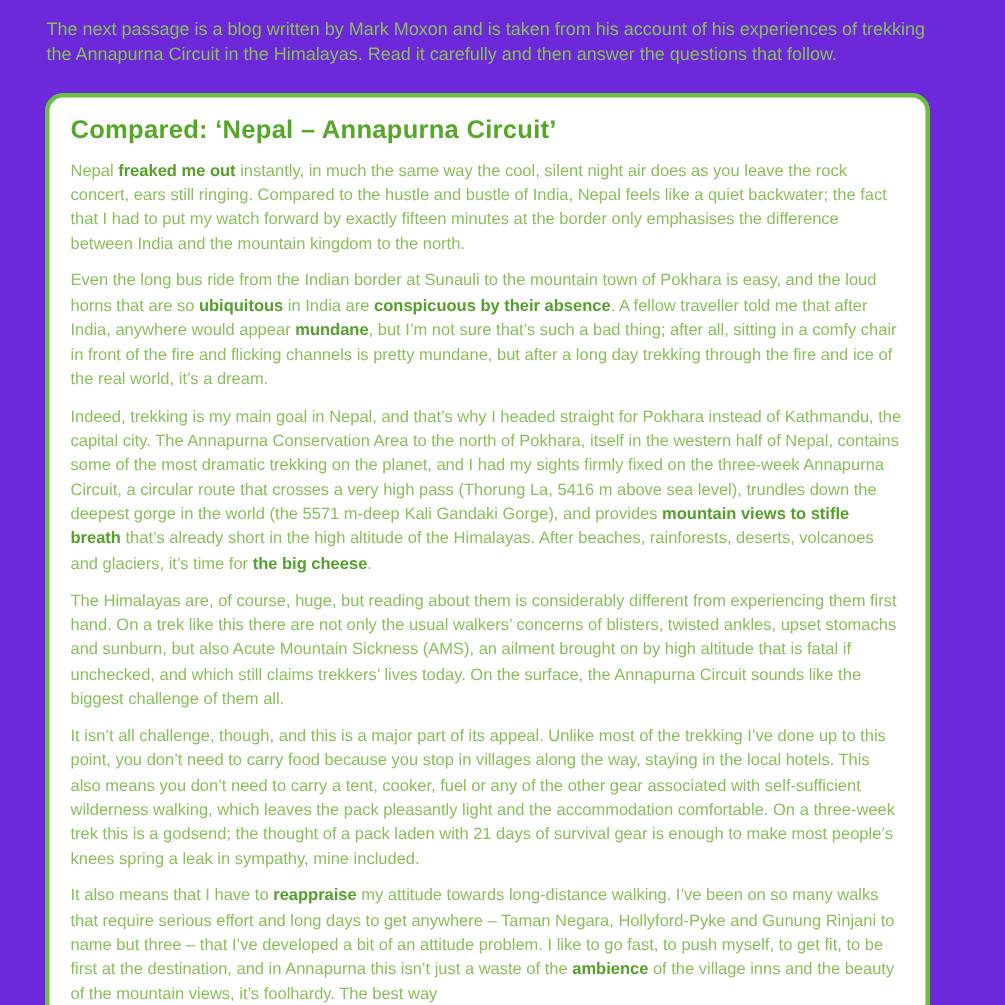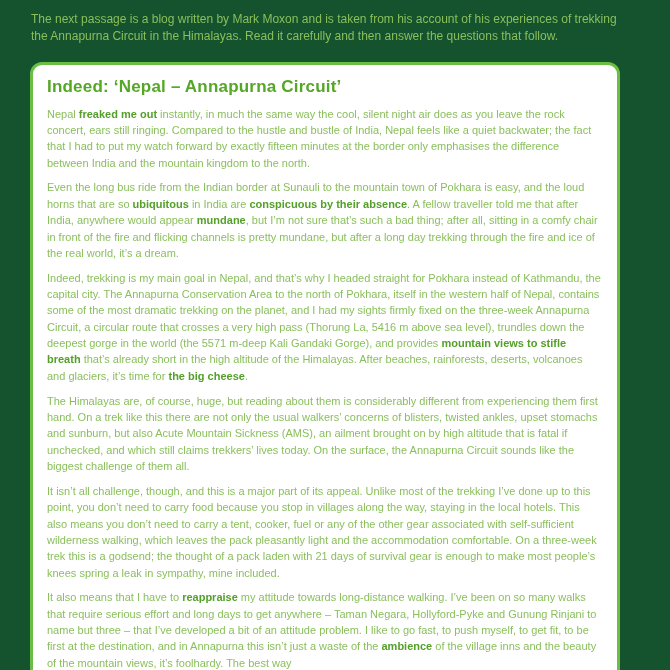--- a/index.html
+++ b/index.html
@@ -8,21 +8,21 @@
     width: 670px;
     height: 670px;
     overflow: hidden;
     background: #ffffff;
     font-family: "Liberation Sans", sans-serif;
   }
   .page {
     position: relative;
     width: 670px;
     height: 670px;
-    background: #14532d;
+    background: #6d28d9;
   }
   .intro {
     margin: 0;
     padding: 11px 38px 0 31px;
     width: 600px;
     box-sizing: content-box;
     font-size: 12px;
     line-height: 16.8px;
     color: #8abf5c;
     font-weight: 400;
@@ -61,21 +61,21 @@
 </style>
 </head>
 <body>
 
 <div class="page">
 
   <p class="intro">The next passage is a blog written by Mark Moxon and is taken from his account of his experiences of trekking the Annapurna Circuit in the Himalayas. Read it carefully and then answer the questions that follow.</p>
 
   <div class="extract-box">
 
-    <h1 class="extract-title">Indeed: ‘Nepal – Annapurna Circuit’</h1>
+    <h1 class="extract-title">Compared: ‘Nepal – Annapurna Circuit’</h1>
 
     <p class="body-par"><span>Nepal </span><span class="b">freaked me out</span><span> instantly, in much the same way the cool, silent night air does as you leave the rock concert, ears still ringing. Compared to the hustle and bustle of India, Nepal feels like a quiet backwater; the fact that I had to put my watch forward by exactly fifteen minutes at the border only emphasises the difference between India and the mountain kingdom to the north.</span></p>
 
     <p class="body-par"><span>Even the long bus ride from the Indian border at Sunauli to the mountain town of Pokhara is easy, and the loud horns that are so </span><span class="b">ubiquitous</span><span> in India are </span><span class="b">conspicuous by their absence</span><span>. A fellow traveller told me that after India, anywhere would appear </span><span class="b">mundane</span><span>, but I’m not sure that’s such a bad thing; after all, sitting in a comfy chair in front of the fire and flicking channels is pretty mundane, but after a long day trekking through the fire and ice of the real world, it’s a dream.</span></p>
 
     <p class="body-par"><span>Indeed, trekking is my main goal in Nepal, and that’s why I headed straight for Pokhara instead of Kathmandu, the capital city. The Annapurna Conservation Area to the north of Pokhara, itself in the western half of Nepal, contains some of the most dramatic trekking on the planet, and I had my sights firmly fixed on the three-week Annapurna Circuit, a circular route that crosses a very high pass (Thorung La, 5416 m above sea level), trundles down the deepest gorge in the world (the 5571 m-deep Kali Gandaki Gorge), and provides </span><span class="b">mountain views to stifle breath</span><span> that’s already short in the high altitude of the Himalayas. After beaches, rainforests, deserts, volcanoes and glaciers, it’s time for </span><span class="b">the big cheese</span><span>.</span></p>
 
     <p class="body-par"><span>The Himalayas are, of course, huge, but reading about them is considerably different from experiencing them first hand. On a trek like this there are not only the usual walkers’ concerns of blisters, twisted ankles, upset stomachs and sunburn, but also Acute Mountain Sickness (AMS), an ailment brought on by high altitude that is fatal if unchecked, and which still claims trekkers’ lives today. On the surface, the Annapurna Circuit sounds like the biggest challenge of them all.</span></p>
 
     <p class="body-par"><span>It isn’t all challenge, though, and this is a major part of its appeal. Unlike most of the trekking I’ve done up to this point, you don’t need to carry food because you stop in villages along the way, staying in the local hotels. This also means you don’t need to carry a tent, cooker, fuel or any of the other gear associated with self-sufficient wilderness walking, which leaves the pack pleasantly light and the accommodation comfortable. On a three-week trek this is a godsend; the thought of a pack laden with 21 days of survival gear is enough to make most people’s knees spring a leak in sympathy, mine included.</span></p>

